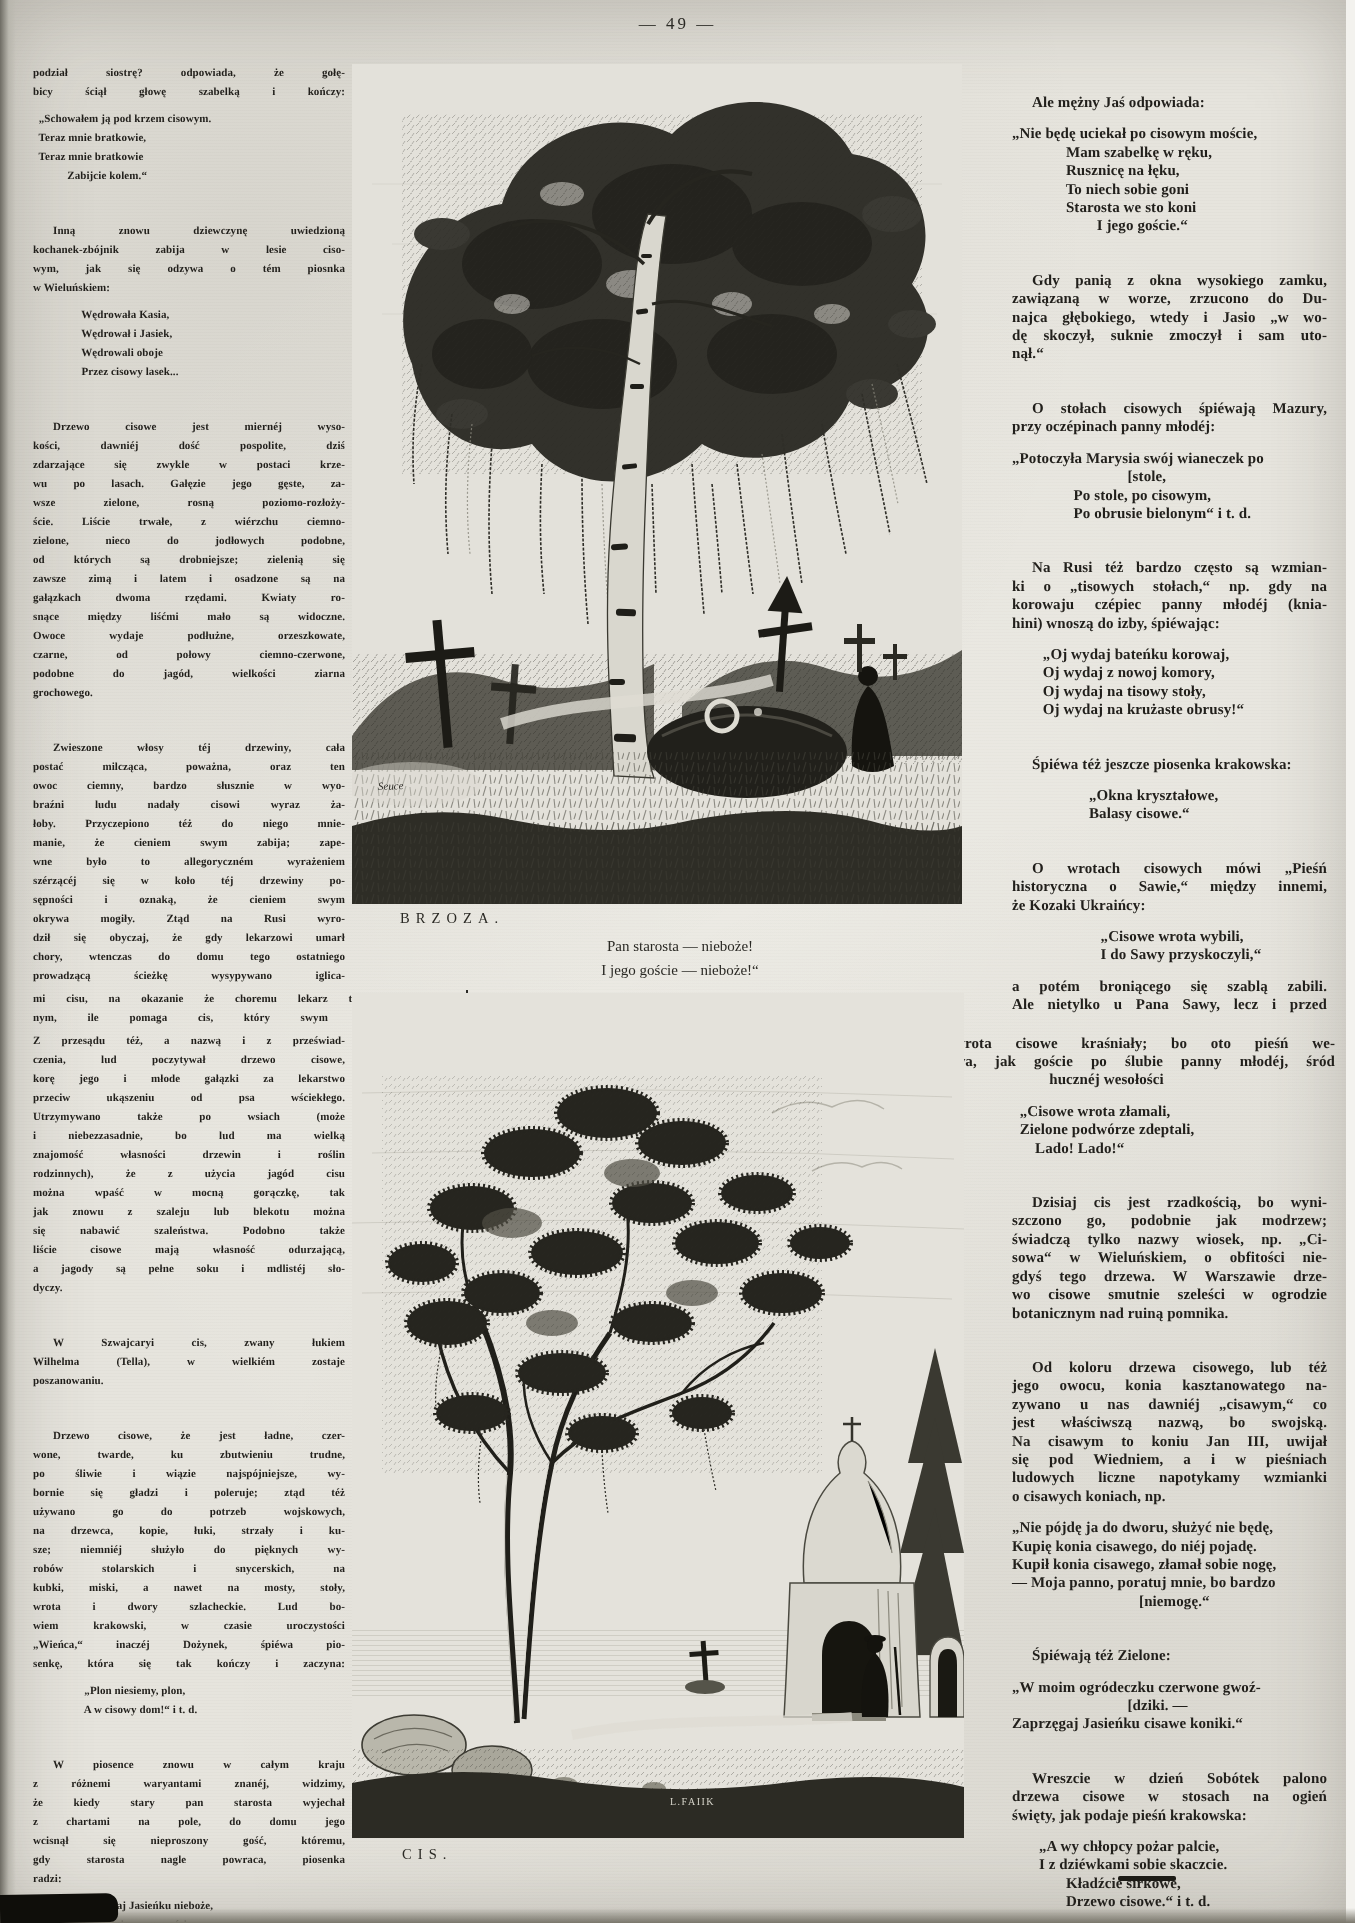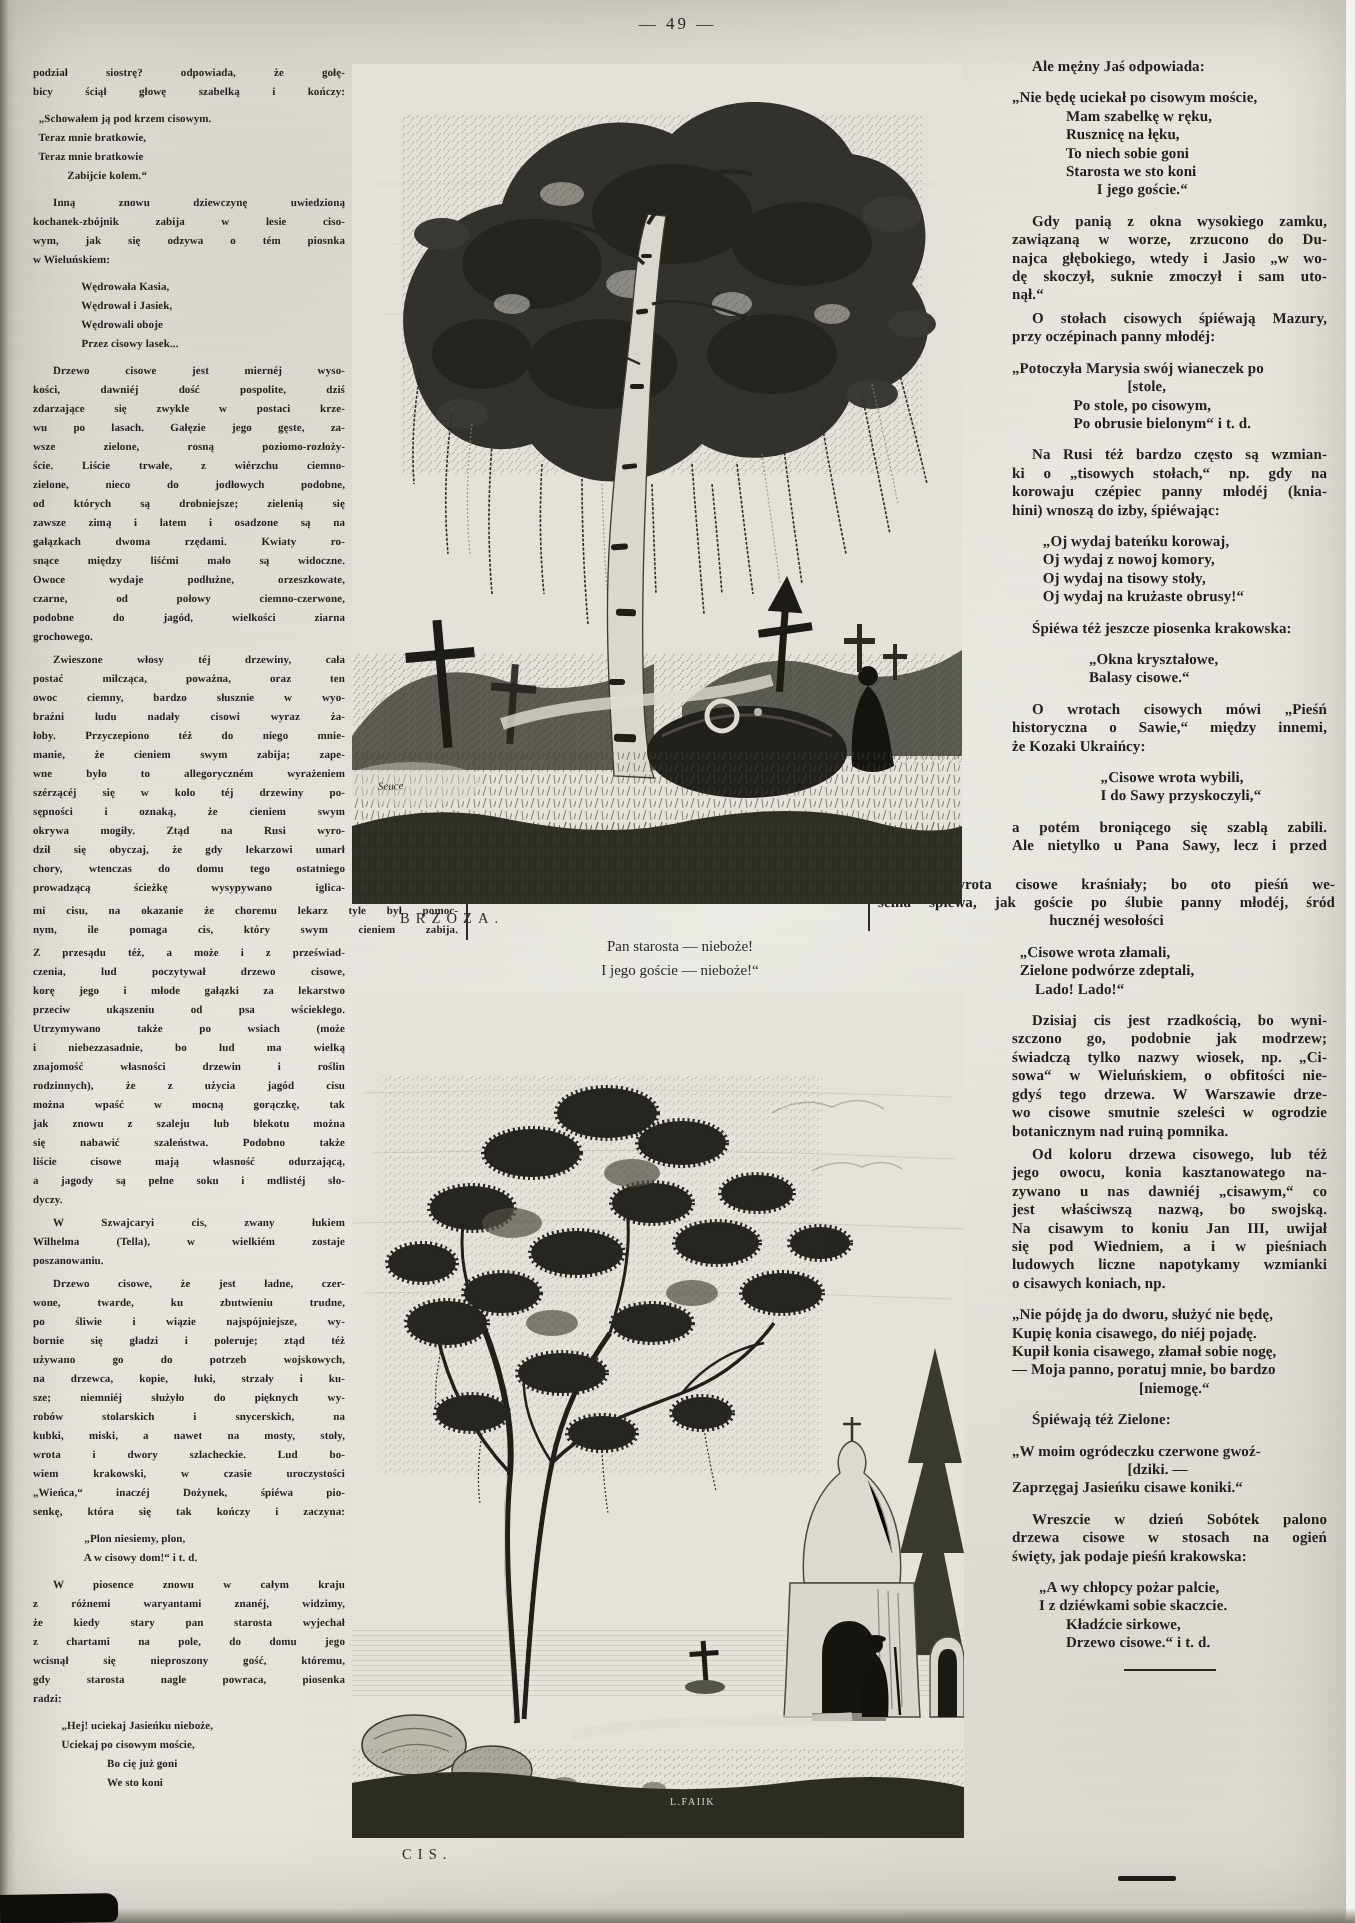--- a/index.html
+++ b/index.html
@@ -36,21 +36,21 @@
     text-rendering:geometricPrecision;letter-spacing:.1px;}
   #left-col{left:33px;top:64px;width:312px;font-size:11px;line-height:19px;}
   #right-col{left:1012px;top:58px;width:315px;font-size:15px;line-height:18.4px;}
   .blk{margin:0 0 4px 0;}
   #right-col .blk{margin-bottom:5px;}
   .blk.v{margin:8px 0;}
   #right-col .blk.v{margin:13px 0;}
   .jl{text-align:justify;text-align-last:justify;}
   .ll{text-align-last:auto;}
   .cl{text-align-last:center;}
-  .ind{text-indent:20px;}
+  .ind{text-indent:20px;margin-top:36px;}
   .vl{white-space:pre;text-align:left;text-align-last:auto;}
   .blk.wl{width:425px;border-right:2px solid #2b2a26;padding-right:8px;box-sizing:content-box;}
   .blk.wr{width:457px;margin-left:-144px;border-left:2px solid #2b2a26;padding-left:8px;margin-top:20px;}
   .rule{width:92px;border-top:2px solid #26251f;margin:16px auto 0 auto;height:0;}
 
   
   figure{margin:0;padding:0;position:absolute;}
   #fig-brzoza{left:352px;top:64px;width:610px;height:840px;}
   #fig-cis{left:352px;top:993px;width:612px;height:845px;}
   .cap-title{position:absolute;width:560px;text-align:left;font-size:14.5px;
@@ -121,21 +121,21 @@
         <div class="jl">okrywa mogiły. Ztąd na Rusi wyro-</div>
         <div class="jl">dził się obyczaj, że gdy lekarzowi umarł</div>
         <div class="jl">chory, wtenczas do domu tego ostatniego</div>
         <div class="jl">prowadzącą ścieżkę wysypywano iglica-</div>
       </div>
       <div class="blk pw wl">
         <div class="jl">mi cisu, na okazanie że choremu lekarz tyle był pomoc-</div>
         <div class="jl">nym, ile pomaga cis, który swym cieniem zabija.</div>
       </div>
       <div class="blk p">
-        <div class="jl">Z przesądu téż, a może i z przeświad-</div>
+        <div class="jl">Z przesądu téż, a nazwą i z przeświad-</div>
         <div class="jl">czenia, lud poczytywał drzewo cisowe,</div>
         <div class="jl">korę jego i młode gałązki za lekarstwo</div>
         <div class="jl">przeciw ukąszeniu od psa wściekłego.</div>
         <div class="jl">Utrzymywano także po wsiach (może</div>
         <div class="jl">i niebezzasadnie, bo lud ma wielką</div>
         <div class="jl">znajomość własności drzewin i roślin</div>
         <div class="jl">rodzinnych), że z użycia jagód cisu</div>
         <div class="jl">można wpaść w mocną gorączkę, tak</div>
         <div class="jl">jak znowu z szaleju lub blekotu można</div>
         <div class="jl">się nabawić szaleństwa. Podobno także</div>

